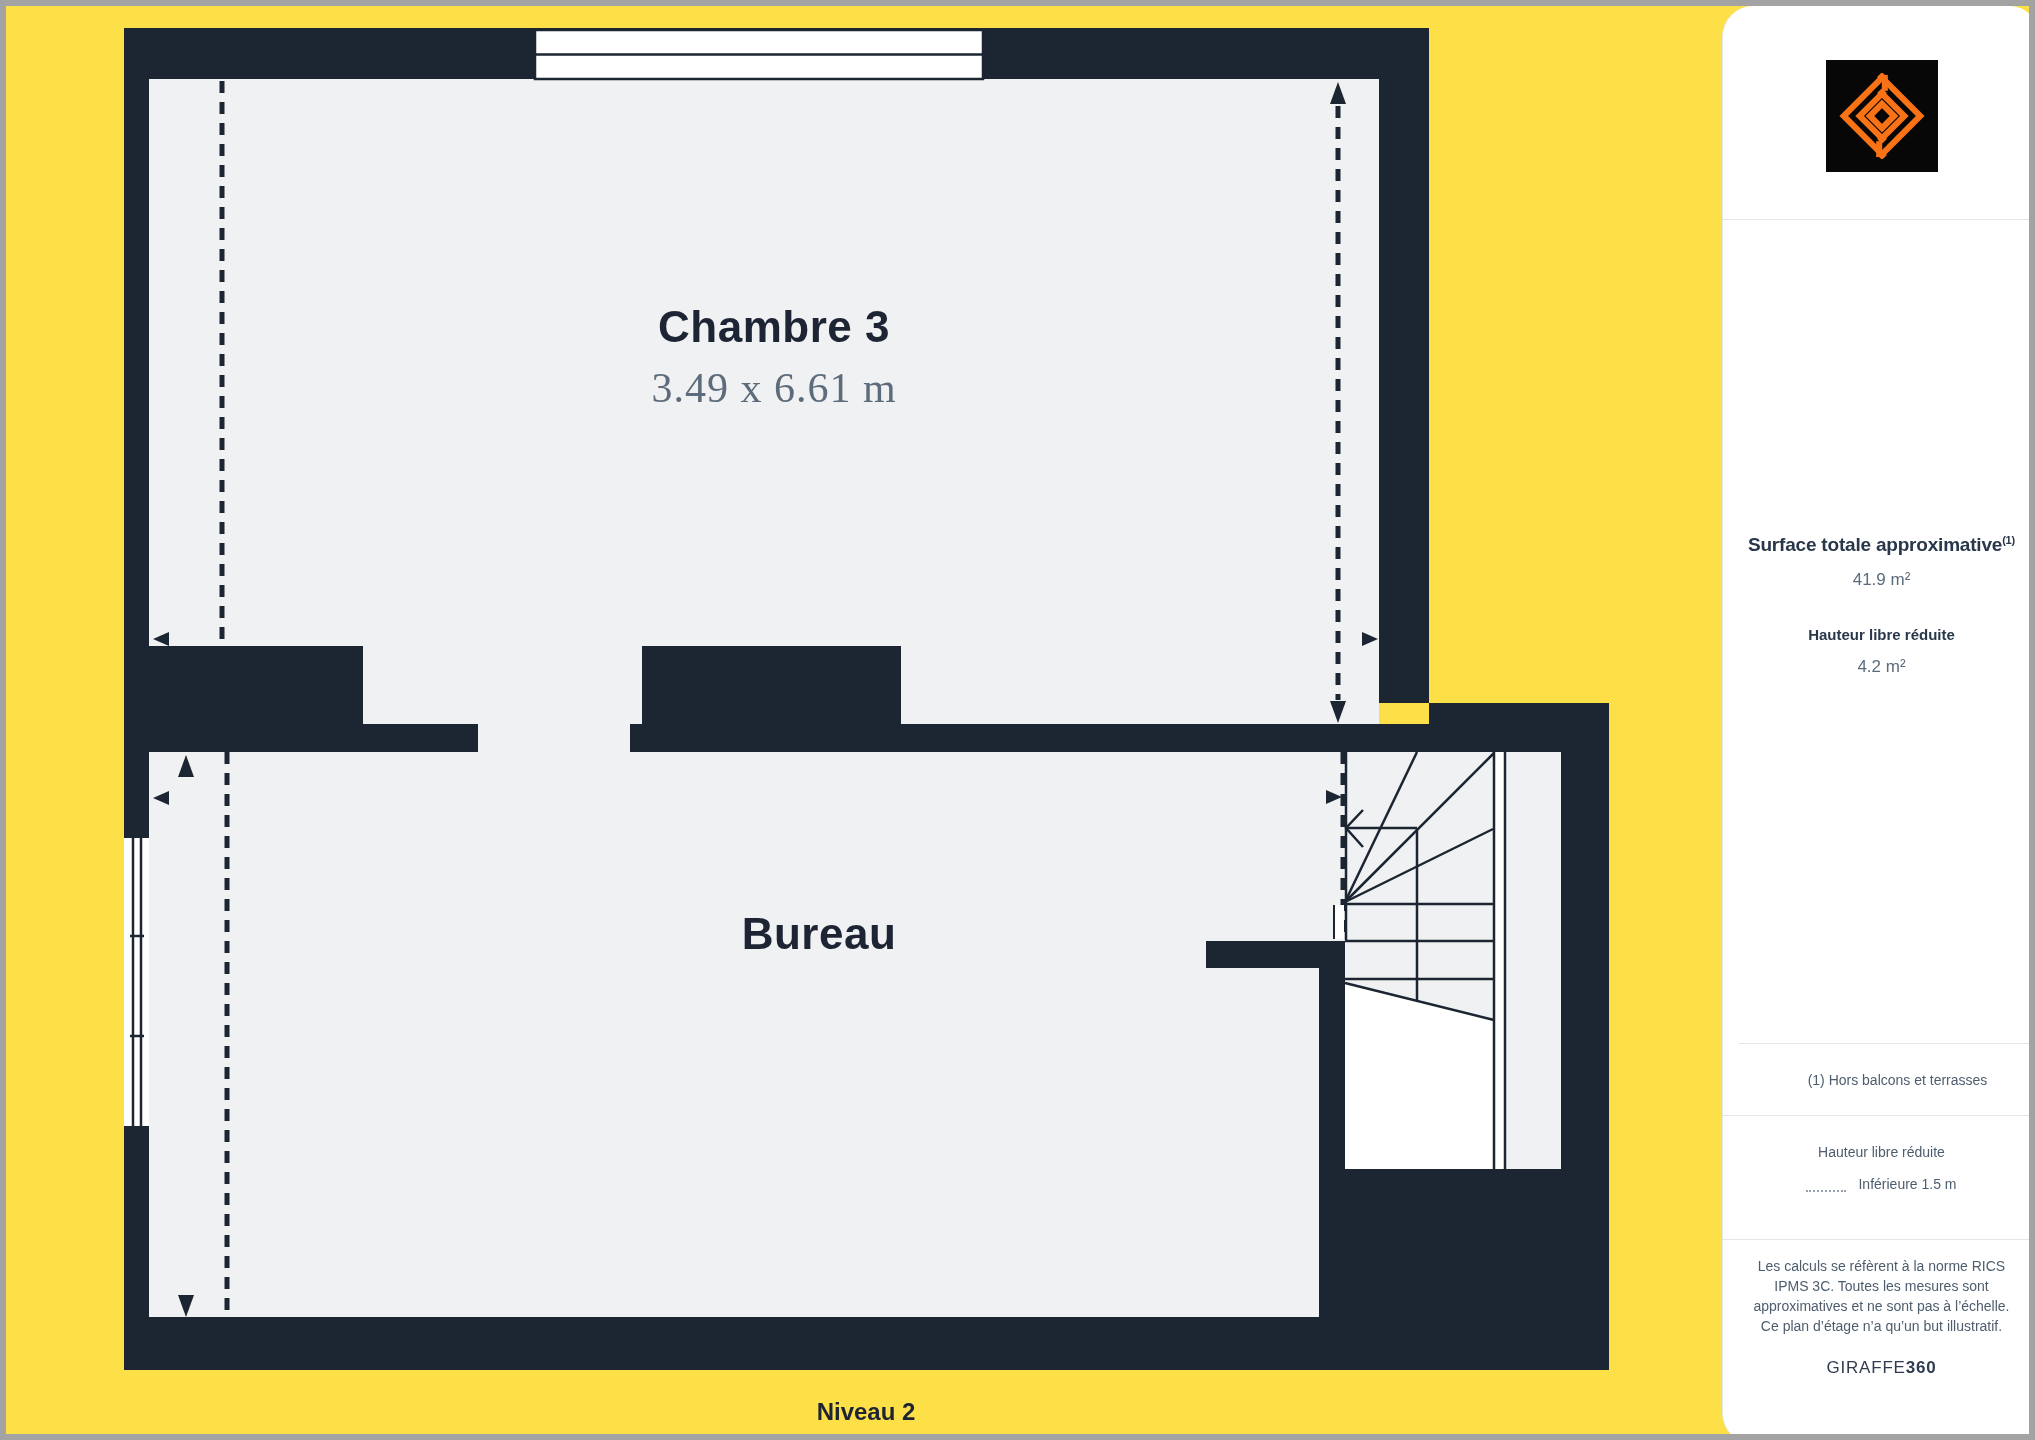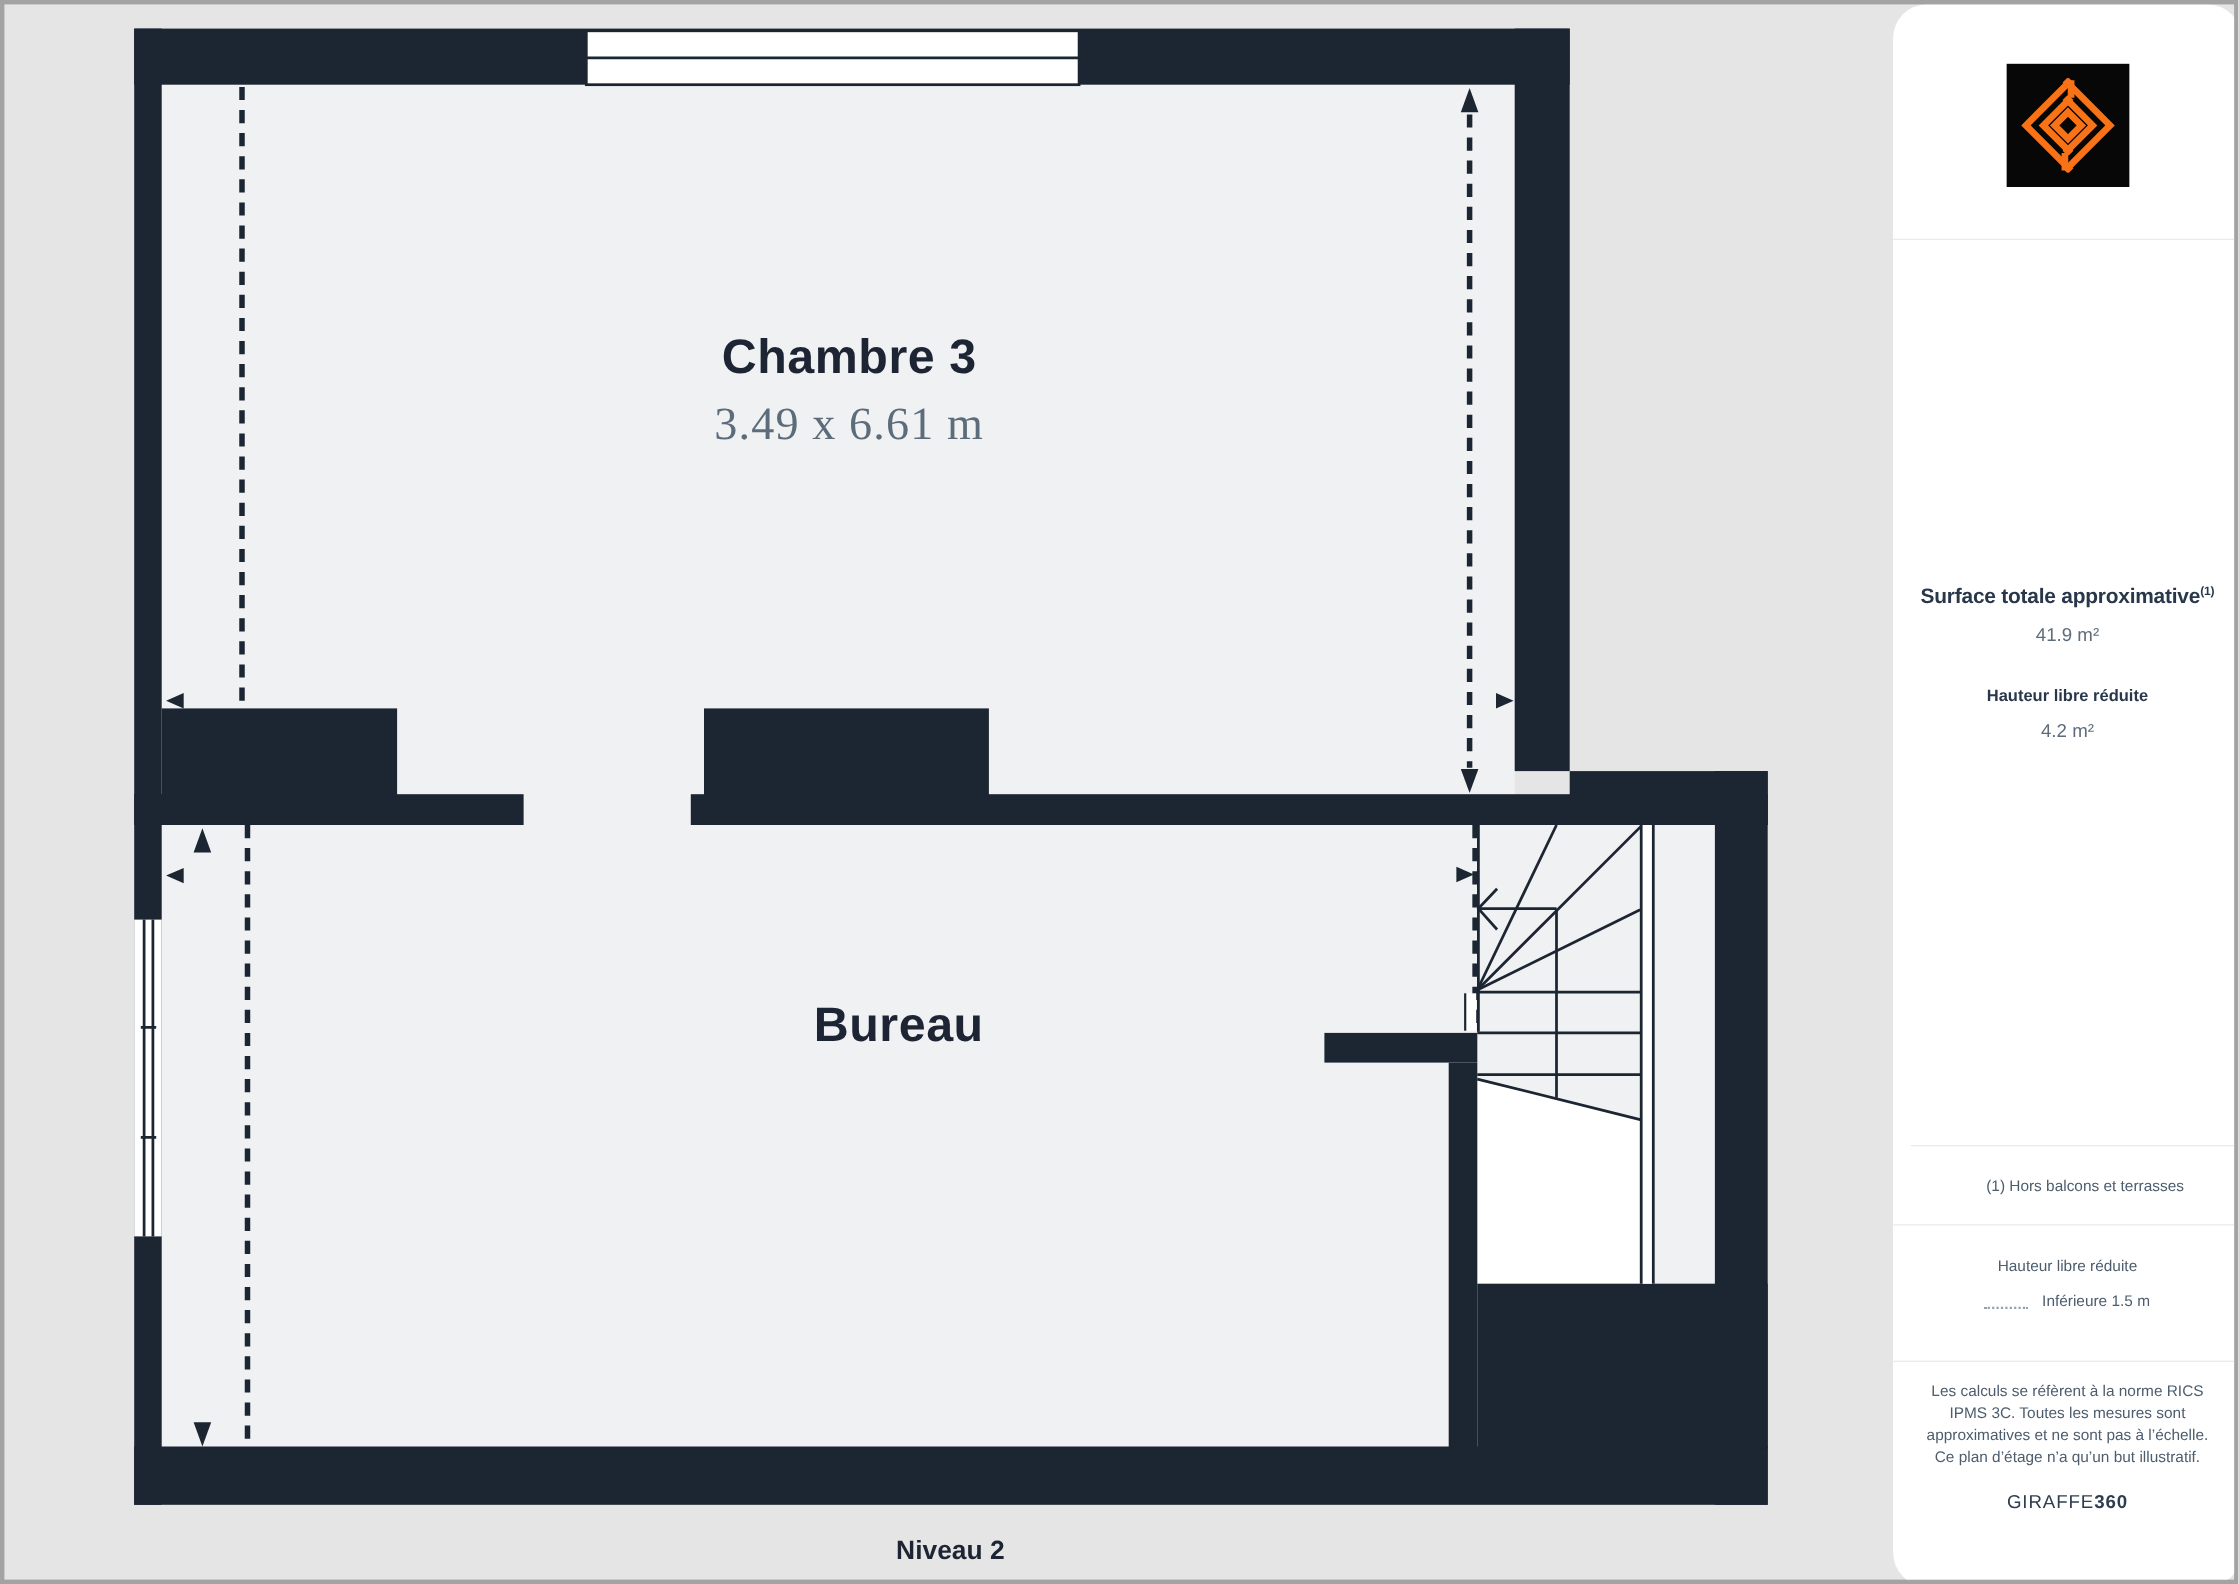--- a/index.html
+++ b/index.html
@@ -1,17 +1,17 @@
 <!DOCTYPE html>
 <html><head>
 <meta charset="utf-8">
 <style>
   html,body{margin:0;padding:0;background:#fff;}
-  .page{position:relative;width:2035px;height:1440px;background:#e5e5e5;
-        border:4px solid #a3a3a3;box-sizing:border-box;overflow:hidden;
+  .page{position:relative;width:2035px;height:1440px;background:#fde047;
+        border:6px solid #a3a3a3;box-sizing:border-box;overflow:hidden;
         font-family:"Liberation Sans","DejaVu Sans",sans-serif;}
   .plan-svg{position:absolute;left:0;top:0;}
   
   .room-label{position:absolute;text-align:center;pointer-events:none;}
   .room-name{font-size:44px;font-weight:bold;color:#1D2534;letter-spacing:.5px;}
   .room-dims{font-size:42px;color:#5D6C7B;margin-top:12px;letter-spacing:1px;font-family:Liberation Serif, serif;}
   .level-label{position:absolute;left:360px;top:1392px;width:1000px;text-align:center;
                font-size:24px;font-weight:bold;color:#1D2534;}
   
   .sidebar{position:absolute;left:1716px;top:0;width:317px;height:1438px;

